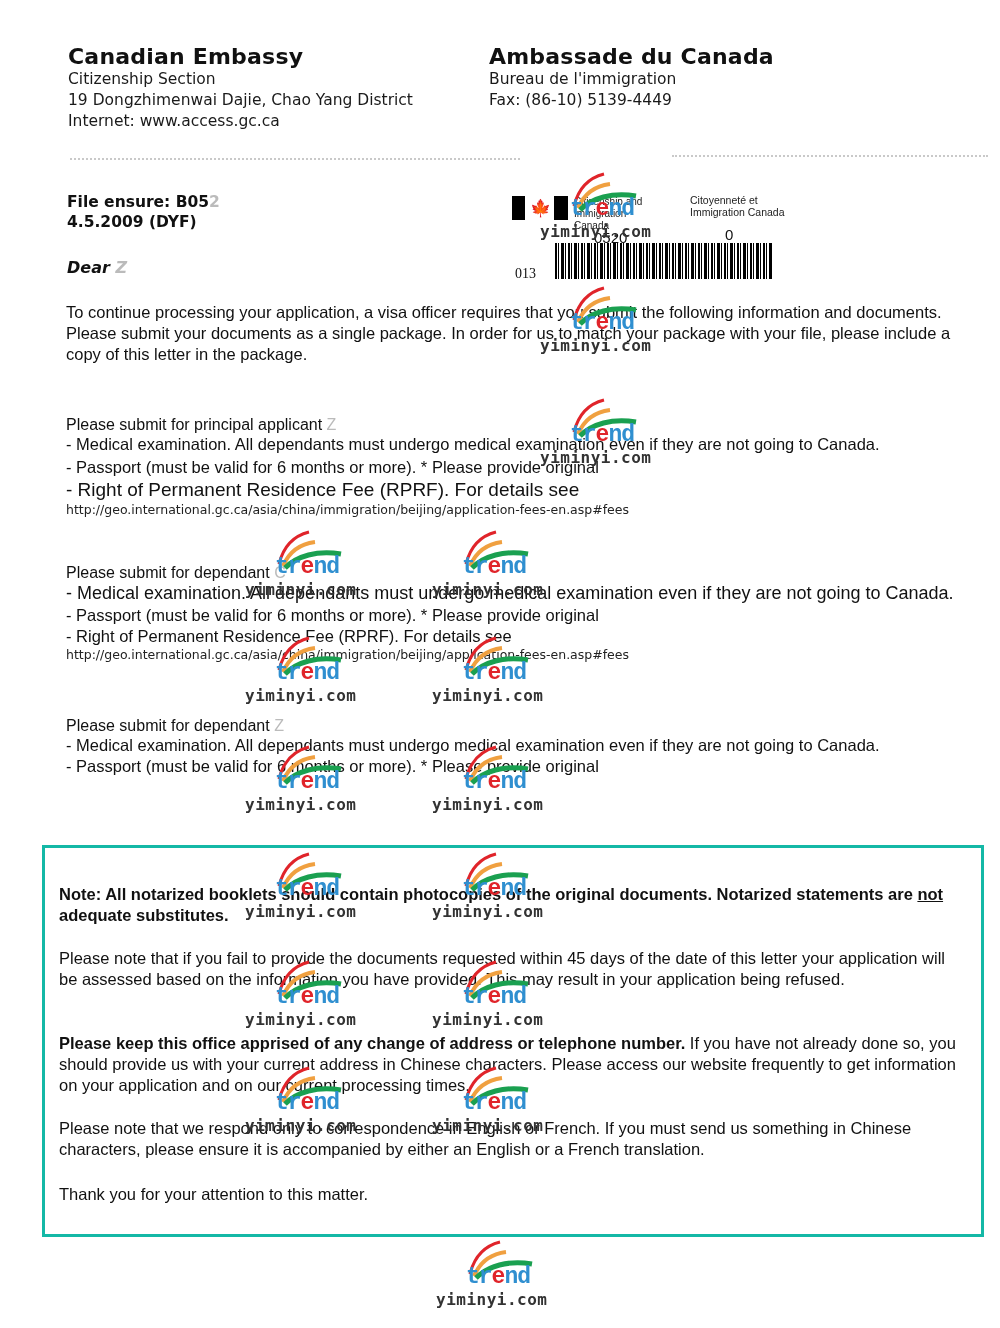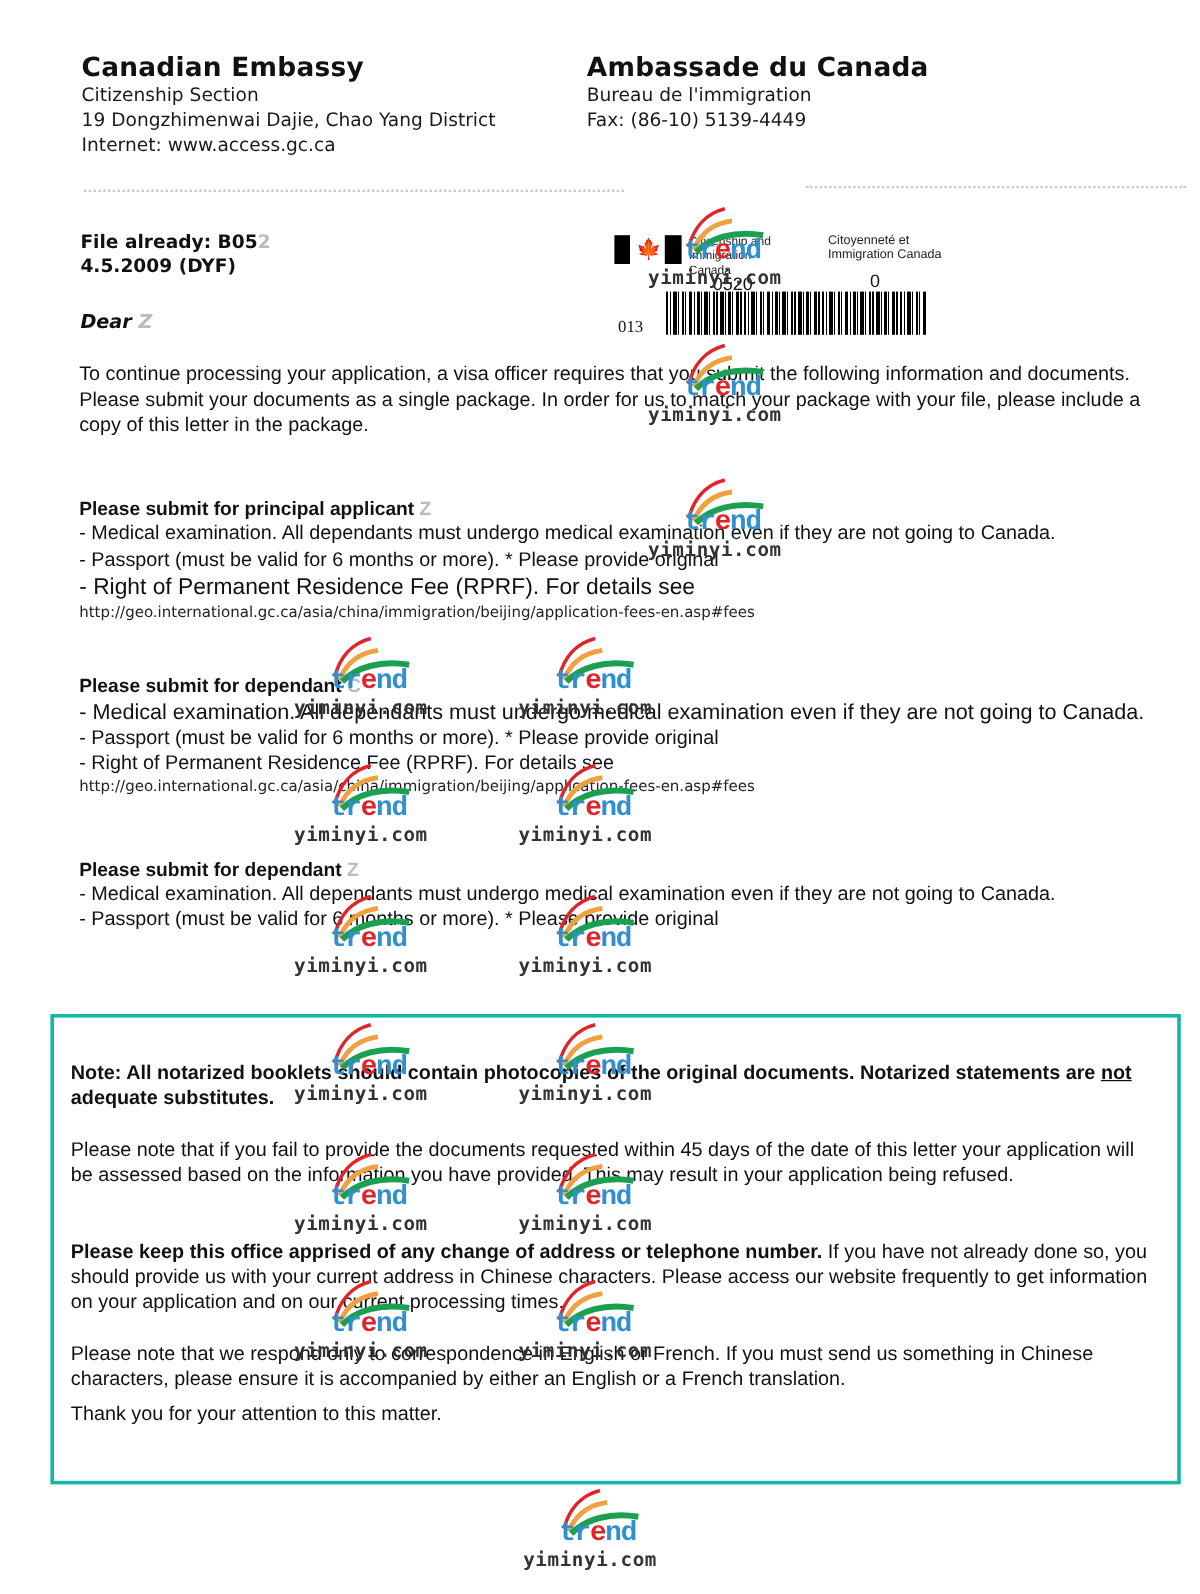--- a/index.html
+++ b/index.html
@@ -3,21 +3,21 @@
 <meta charset="utf-8">
 <style>
   html, body { margin: 0; padding: 0; background: #ffffff; }
   body { width: 1000px; height: 1328px; position: relative; overflow: hidden; font-family: "DejaVu Sans", sans-serif; color: #111; }
   .abs { position: absolute; }
   .hdr-title { font-weight: bold; font-size: 22px; letter-spacing: 0.2px; }
   .hdr-line { font-size: 15.5px; line-height: 21px; color: #1a1a1a; }
   .dots { height: 2px; border-top: 2px dotted #c9c9c9; }
   .bold15 { font-weight: bold; font-size: 15.5px; line-height: 21px; }
   .body-cond { font-family: "Liberation Sans", sans-serif; font-size: 16.5px; line-height: 21px; transform-origin: left top; }
-  .sec-title { font-family: "Liberation Sans", sans-serif; font-weight: bold; font-size: 16px; }
+  .sec-title { font-family: "Liberation Sans", sans-serif; font-weight: normal; font-size: 16px; }
   .item { font-family: "Liberation Sans", sans-serif; font-size: 16.5px; line-height: 21px; }
   .url { font-family: "DejaVu Sans", sans-serif; font-size: 12.5px; color: #222; }
   .notice { position: absolute; left: 42px; top: 845px; width: 942px; height: 392px; border: 3px solid #14b8a6; box-sizing: border-box; }
   .notice p { margin: 0; font-family: "Liberation Sans", sans-serif; font-size: 16.5px; line-height: 21px; }
   .fade { color: #bbb; }
   
   .wm { position: absolute; width: 110px; height: 70px; pointer-events: none; }
   .wm .t { position: absolute; left: 30px; top: 24px; font-family: Liberation Mono, monospace; font-weight: bold; font-size: 23px; color: #2f8fd0; letter-spacing: -1px; }
   .wm .t .e { color: #e0242a; }
   .wm .y { position: absolute; left: 0; top: 50px; font-family: "DejaVu Sans Mono", monospace; font-weight: bold; font-size: 16px; color: #333; letter-spacing: 0.5px; }
@@ -38,21 +38,21 @@
 <div class="abs" style="left:489px;top:44px;">
   <div class="hdr-title">Ambassade du Canada</div>
   <div class="hdr-line">Bureau de l'immigration</div>
   <div class="hdr-line">Fax: (86-10) 5139-4449</div>
 </div>
 
 <div class="abs dots" style="left:70px;top:158px;width:450px;"></div>
 <div class="abs dots" style="left:672px;top:155px;width:316px;"></div>
 
 <div class="abs bold15" style="left:67px;top:192px;">
-  <span>File already: B05</span><span class="fade">2</span>
+  <span>File ensure: B05</span><span class="fade">2</span>
 </div>
 <div class="abs bold15" style="left:67px;top:212px;">4.5.2009 (DYF)</div>
 <div class="abs" style="left:67px;top:258px;font-weight:bold;font-size:16px;font-style:italic;">
   <span>Dear</span> <span class="fade">Z</span>
 </div>
 
 <div class="abs" style="left:512px;top:194px;width:58px;height:26px;">
   <div style="position:absolute;left:0;top:2px;width:13px;height:24px;background:#000;"></div>
   <div style="position:absolute;left:18px;top:4px;font-size:17px;line-height:20px;">🍁</div>
   <div style="position:absolute;left:42px;top:2px;width:14px;height:24px;background:#000;"></div>
@@ -89,21 +89,21 @@
   <div class="sec-title"><span>Please submit for dependant</span> <span class="fade">Z</span></div>
   <div class="item">- Medical examination. All dependants must undergo medical examination even if they are not going to Canada.</div>
   <div class="item">- Passport (must be valid for 6 months or more). * Please provide original</div>
 </div>
 
 <div class="notice">
   <p style="position:absolute;left:14px;top:36px;width:900px;font-weight:bold;"><span>Note: All notarized booklets should contain photocopies of the original documents. Notarized statements are </span><u>not</u><span> adequate substitutes.</span></p>
   <p style="position:absolute;left:14px;top:100px;width:900px;">Please note that if you fail to provide the documents requested within 45 days of the date of this letter your application will be assessed based on the information you have provided. This may result in your application being refused.</p>
   <p style="position:absolute;left:14px;top:185px;width:905px;"><b>Please keep this office apprised of any change of address or telephone number.</b><span> If you have not already done so, you should provide us with your current address in Chinese characters. Please access our website frequently to get information on your application and on our current processing times.</span></p>
   <p style="position:absolute;left:14px;top:270px;width:905px;">Please note that we respond only to correspondence in English or French. If you must send us something in Chinese characters, please ensure it is accompanied by either an English or a French translation.</p>
-  <p style="position:absolute;left:14px;top:320px;width:900px;">Thank you for your attention to this matter.</p>
+  <p style="position:absolute;left:14px;top:336px;width:900px;">Thank you for your attention to this matter.</p>
 </div>
 
 <div id="wm-layer">
     <div class="wm" style="left: 540px; top: 172px;">
     <svg width="80" height="40" viewBox="0 0 80 40">
       <path d="M38 2 C22 6 12 18 8 34" stroke="#e0242a" stroke-width="3" fill="none"></path>
       <path d="M44 12 C28 14 18 22 12 36" stroke="#f0a040" stroke-width="4" fill="none"></path>
       <path d="M70 24 C46 20 26 26 14 38" stroke="#1aa050" stroke-width="5" fill="none"></path>
     </svg>
     <div class="t"><span>tr</span><span class="e">e</span><span>nd</span></div>

